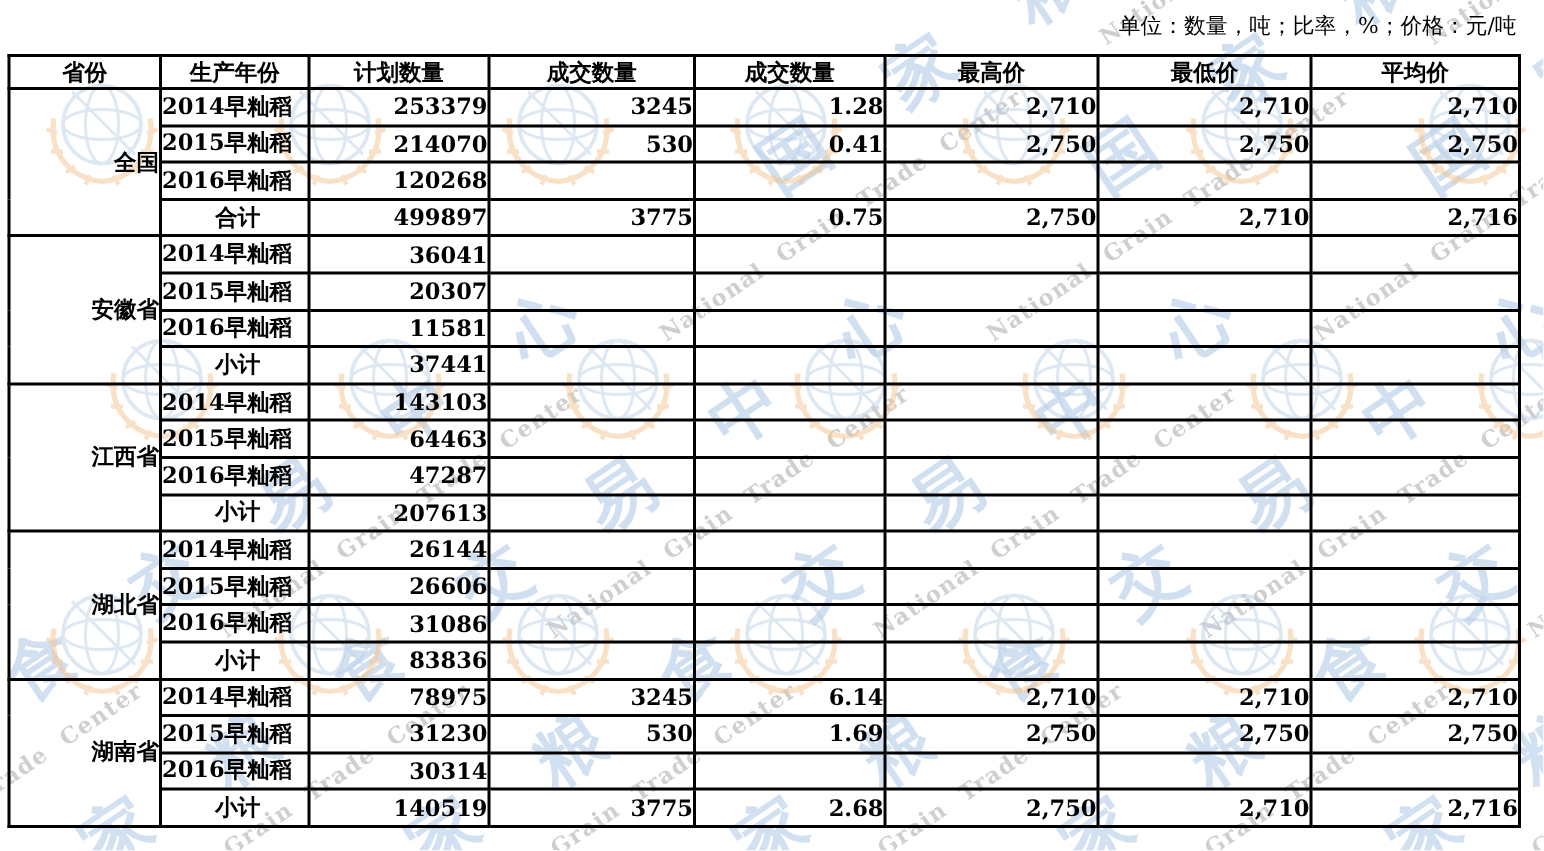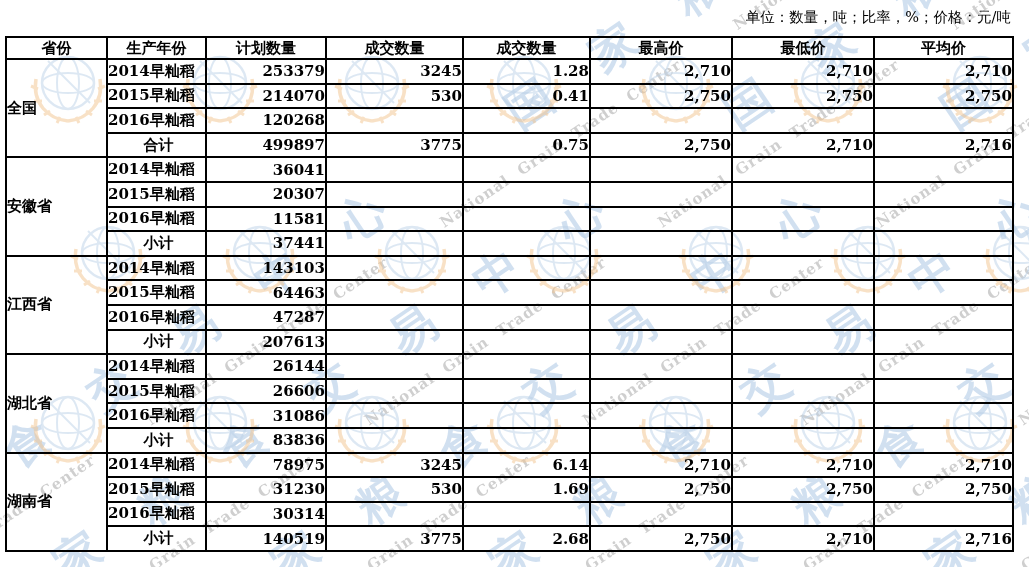--- a/index.html
+++ b/index.html
@@ -16,21 +16,21 @@
 
   
   .unit-note{position:absolute;top:8px;right:18px;z-index:2;font-size:14.5px;font-weight:normal;color:#000;}
 
   
   table.grain{position:absolute;left:5px;top:36px;z-index:1;border-collapse:collapse;table-layout:fixed;
               width:1007px;background:transparent;}
   table.grain th,table.grain td{border:2px solid #000;font-size:15px;font-weight:bold;color:#000;
               padding:0;height:22.6px;overflow:hidden;white-space:nowrap;background:transparent;}
   table.grain th{text-align:center;height:20px;}
-  td.prov{text-align:left;}
+  td.prov{text-align:right;}
   td.year{text-align:left;padding-left:2px;}
   td.year.total{text-align:center;padding-left:4px;}
   td.num{text-align:right;padding-right:7px;}
 </style>
 </head>
 <body>
 
 <div class="page">
   <div class="watermark" id="wm">
       <div class="wm-cn" style="left: -260px; color: rgb(155, 188, 223);">国家粮食交易中心　国家粮食交易中心　国家粮食交易中心　</div>

